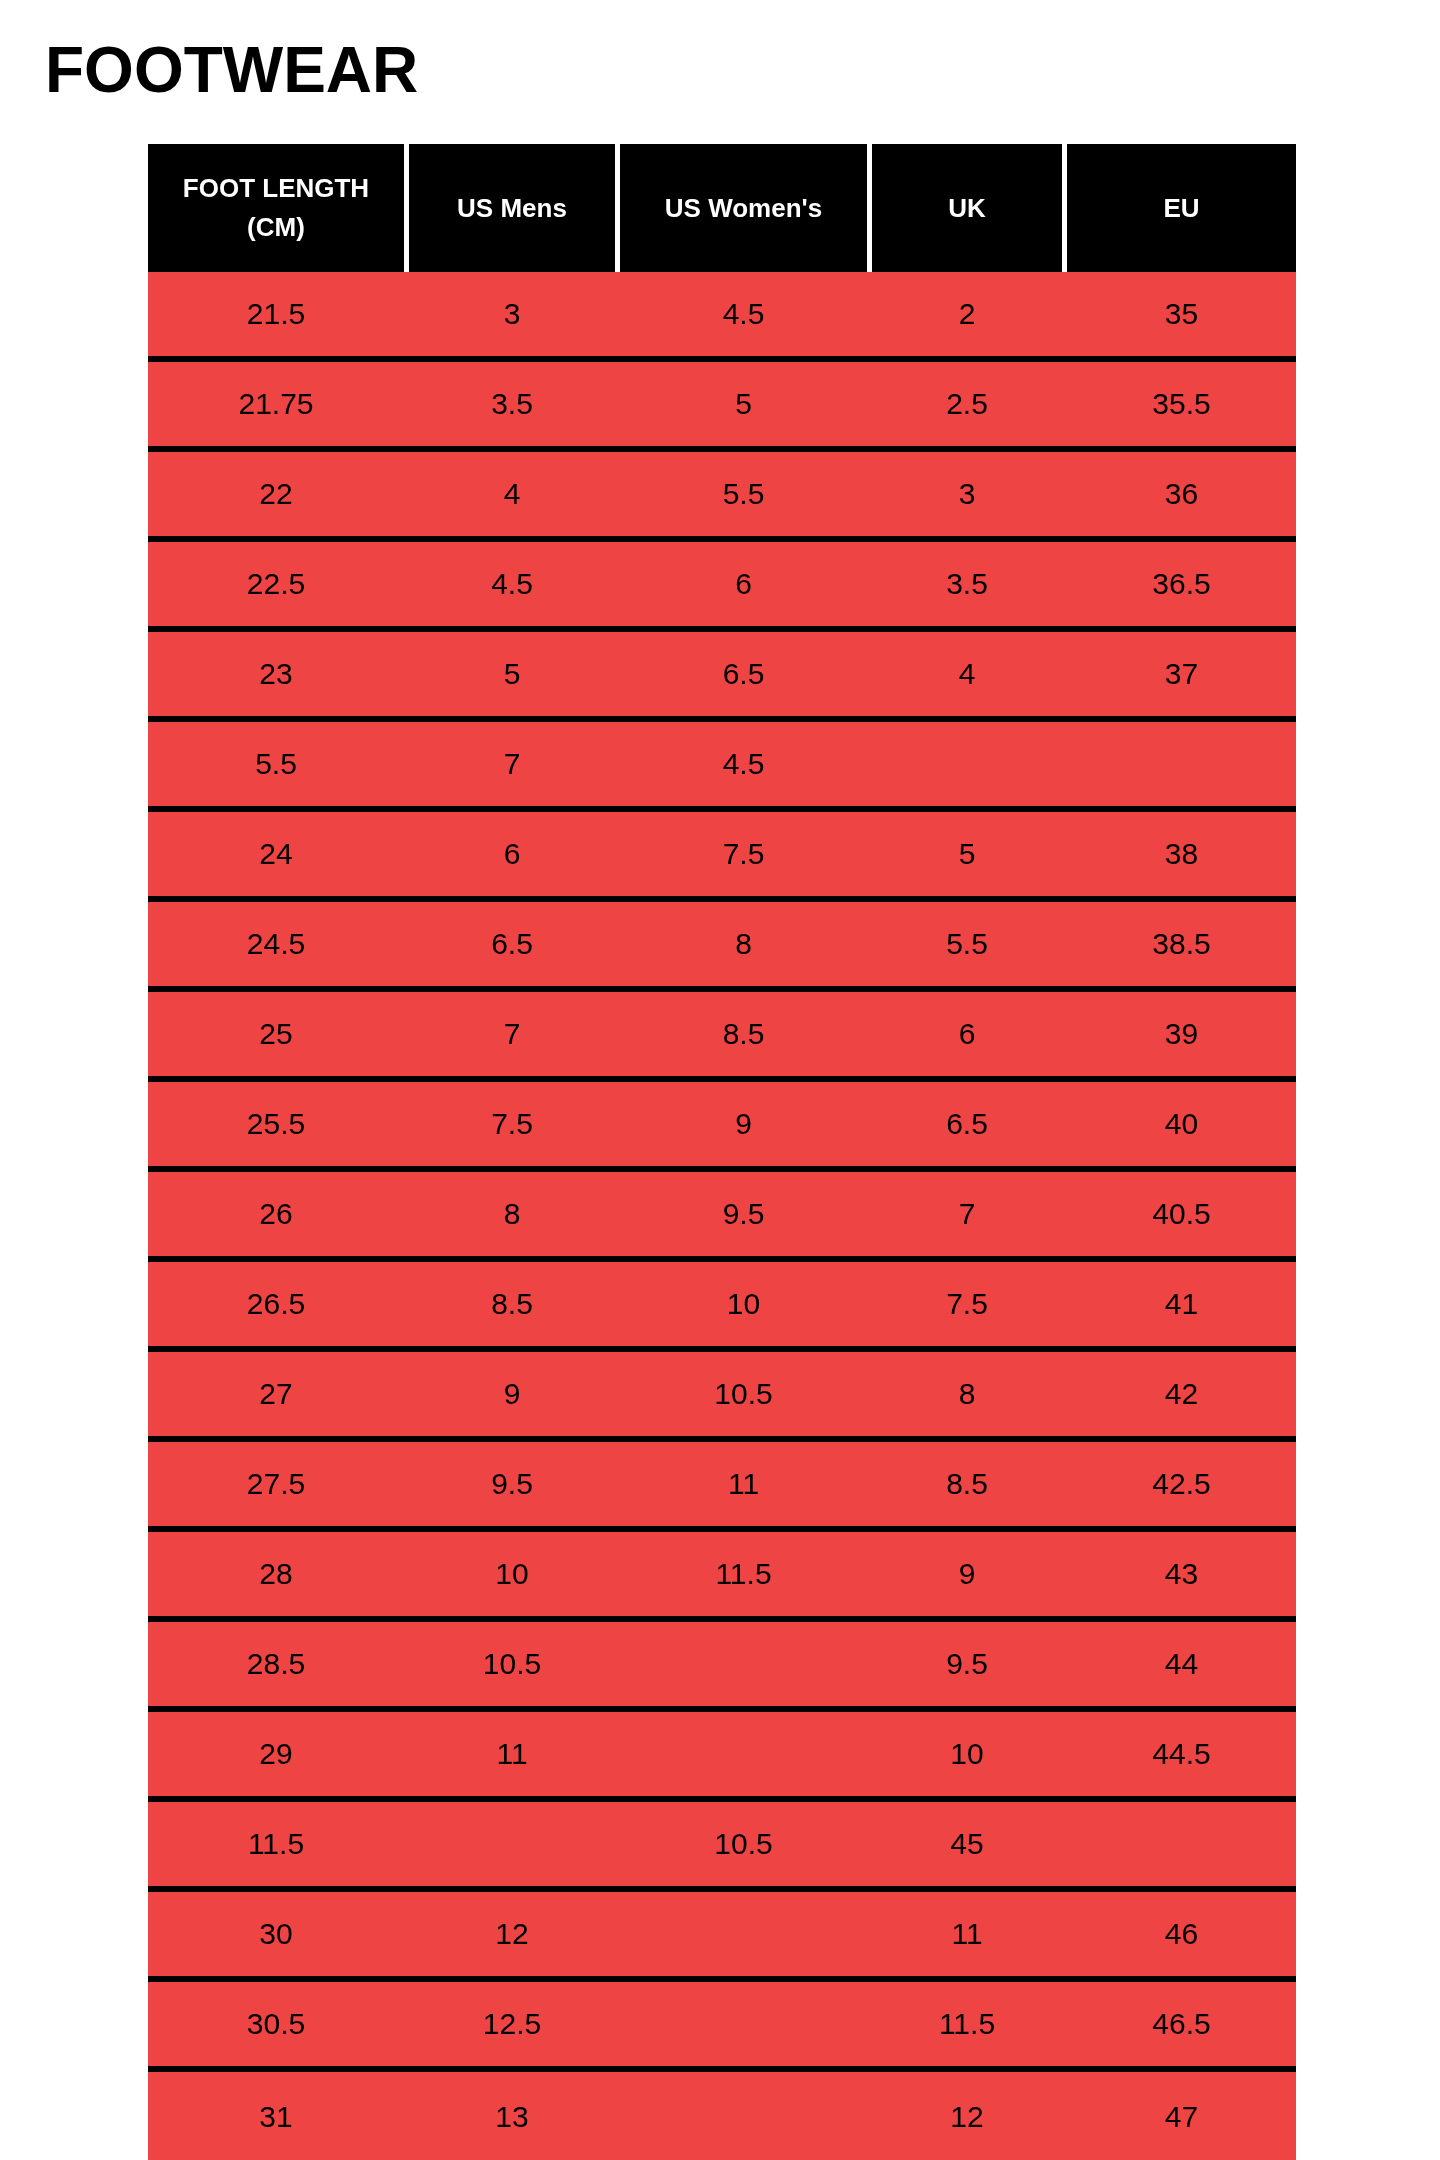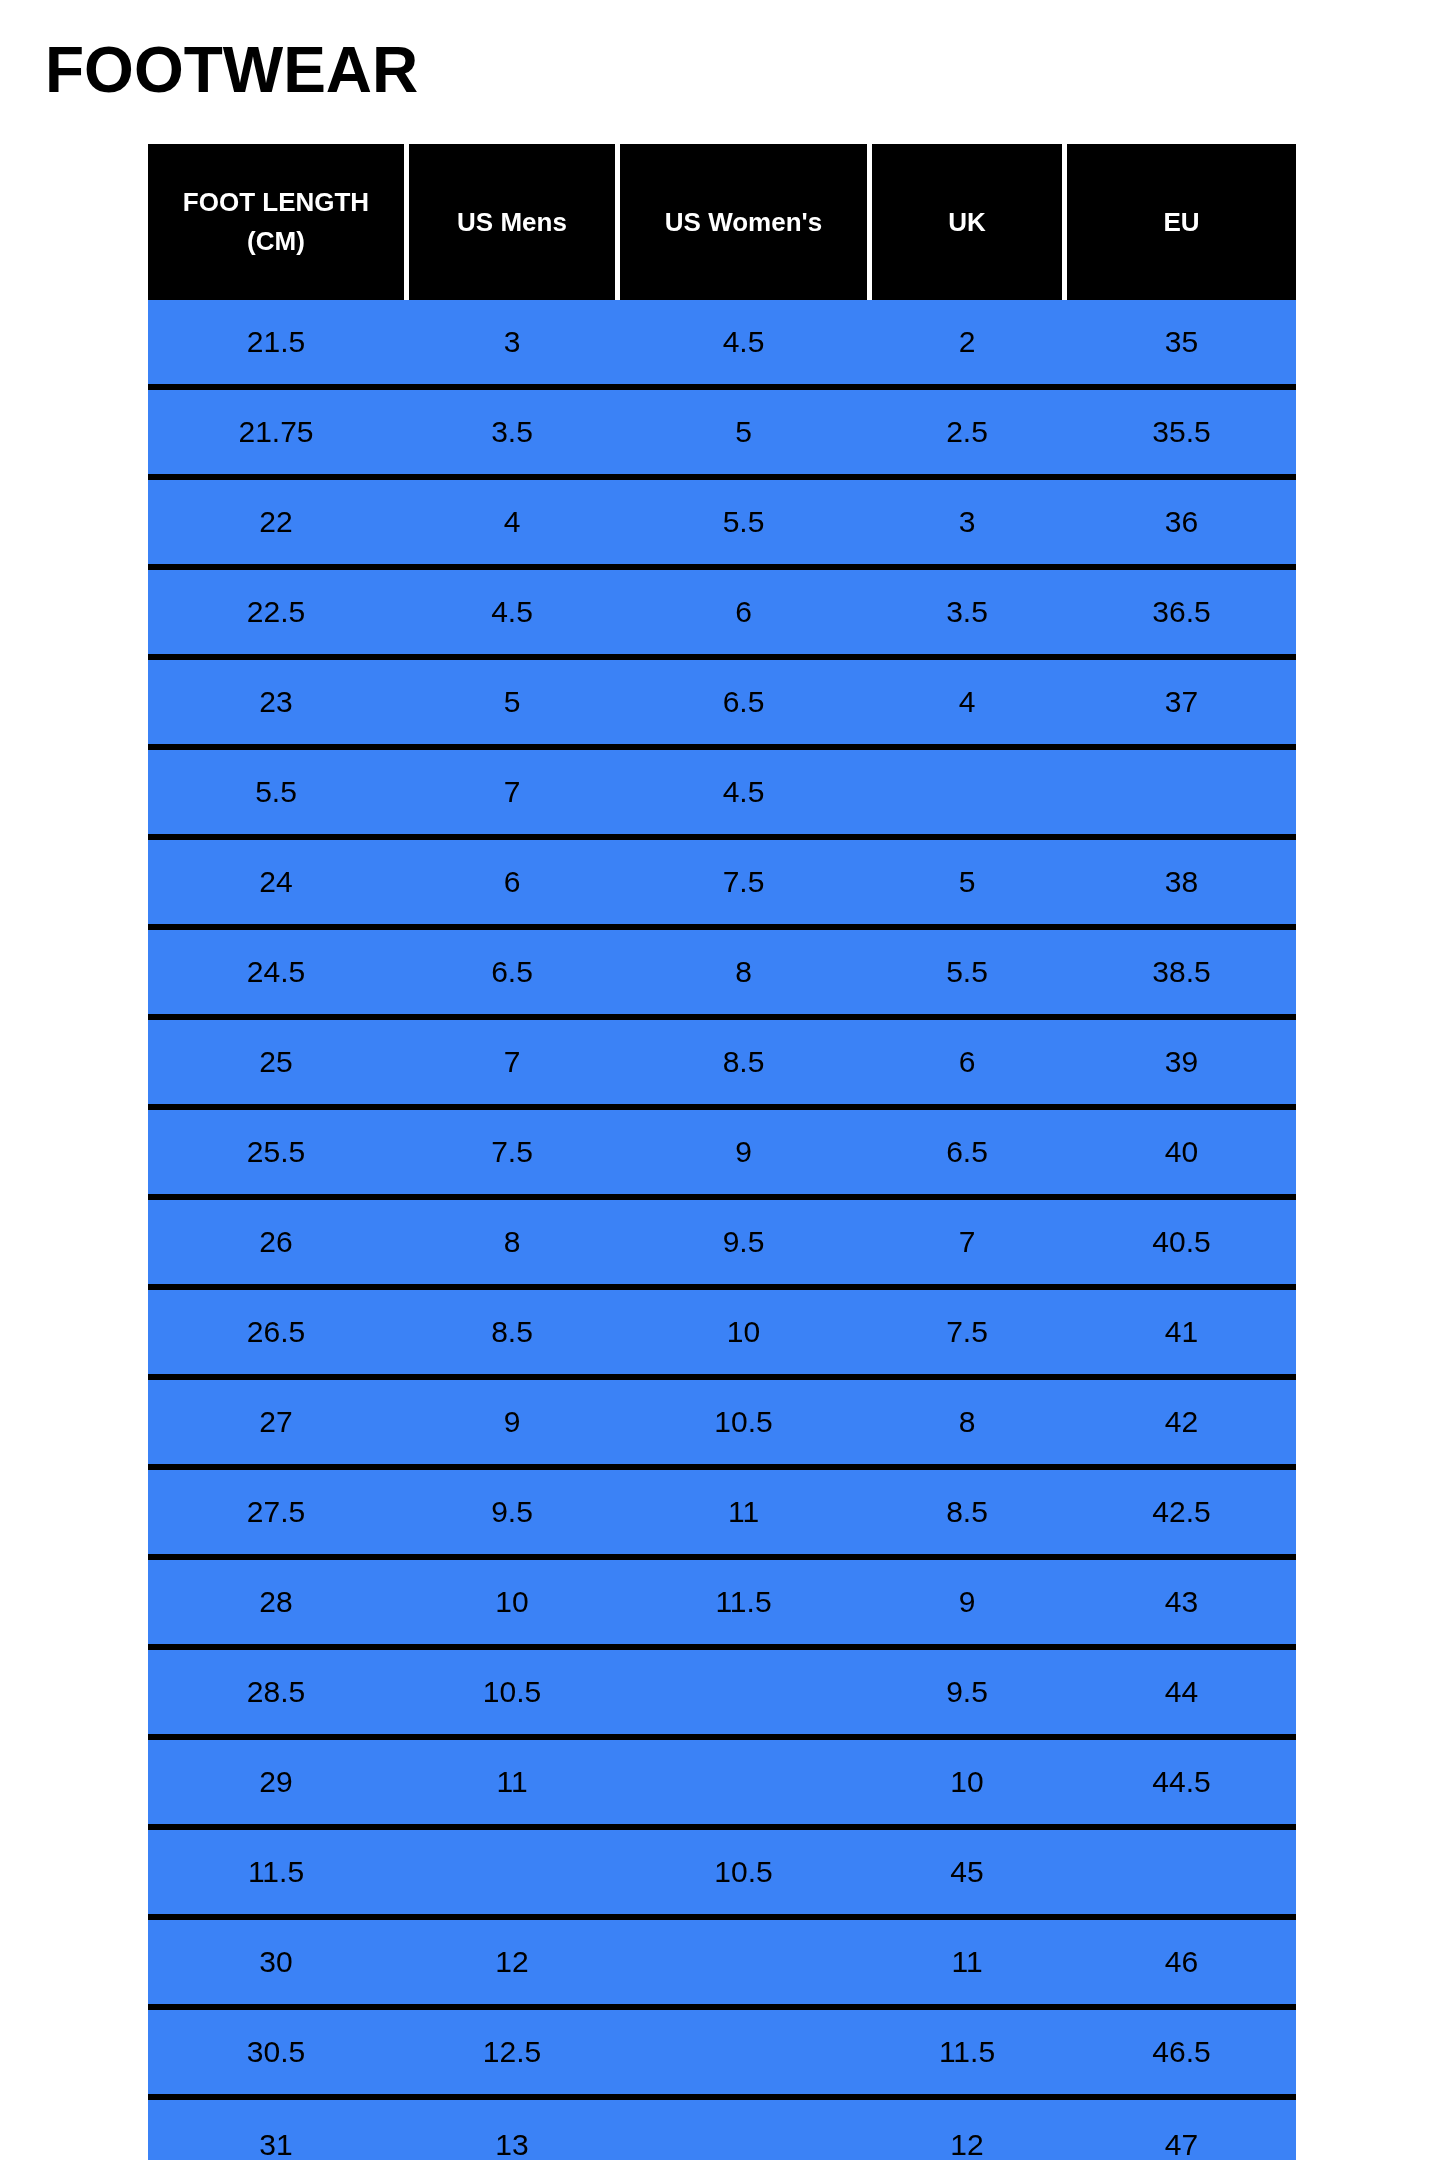--- a/index.html
+++ b/index.html
@@ -26,40 +26,40 @@
     left: 148px;
     top: 144px;
     width: 1148px;
   }
   .thead, .tr {
     display: grid;
     grid-template-columns: 256px 206px 247px 190px 229px;
     column-gap: 5px;
   }
   .thead {
-    height: 156px;
+    height: 128px;
   }
   .th {
     background: #000000;
     color: #ffffff;
     font-size: 26px;
     font-weight: 700;
     line-height: 1.5;
     display: flex;
     align-items: center;
     justify-content: center;
     text-align: center;
     padding: 0 20px;
     box-sizing: border-box;
   }
   .tr {
     height: 90px;
     border-bottom: 6px solid #000000;
     box-sizing: border-box;
-    background: #3b82f6;
+    background: #ef4444;
   }
   .tr:last-child {
     border-bottom: none;
   }
   .td {
     display: flex;
     align-items: center;
     justify-content: center;
     font-size: 30px;
     font-weight: 400;

